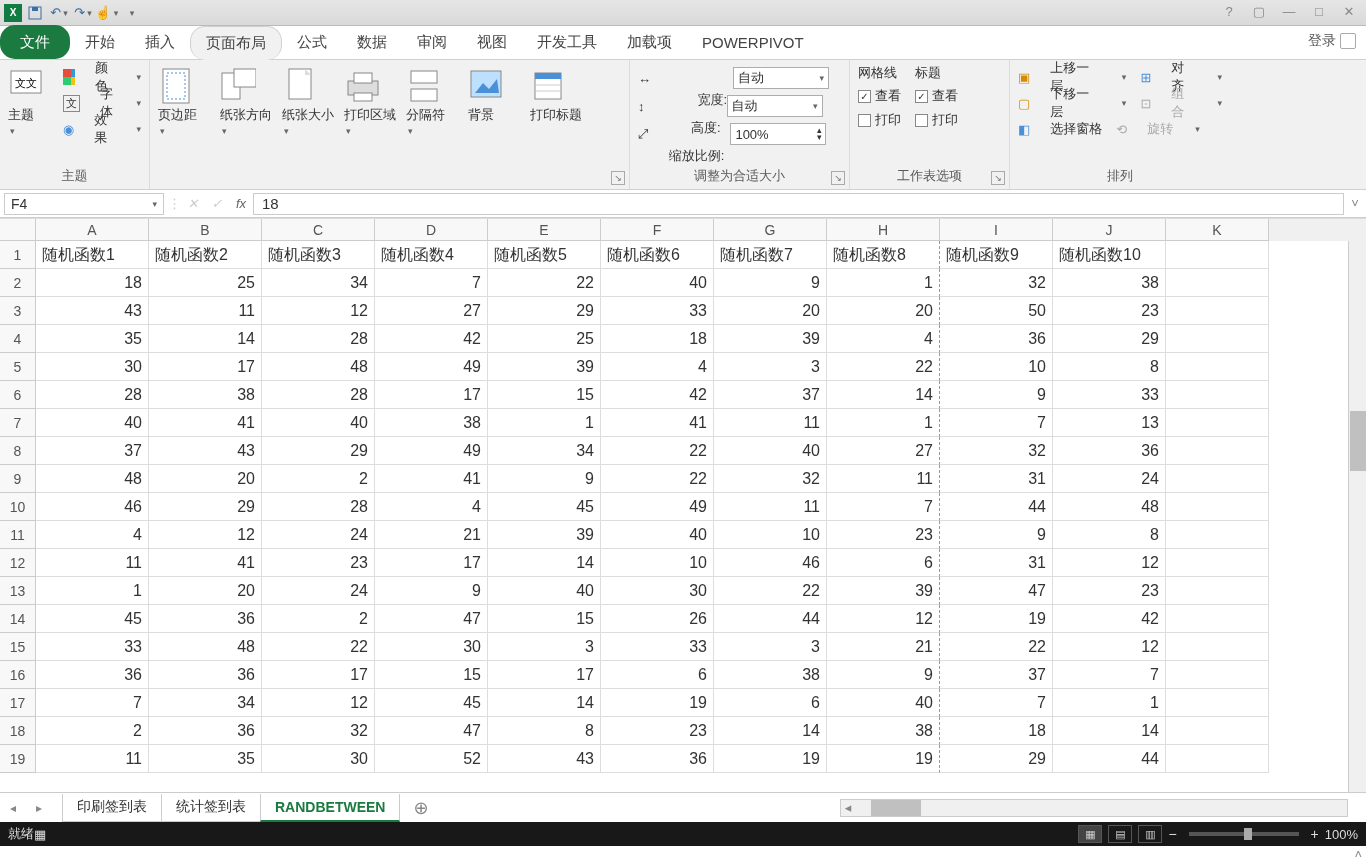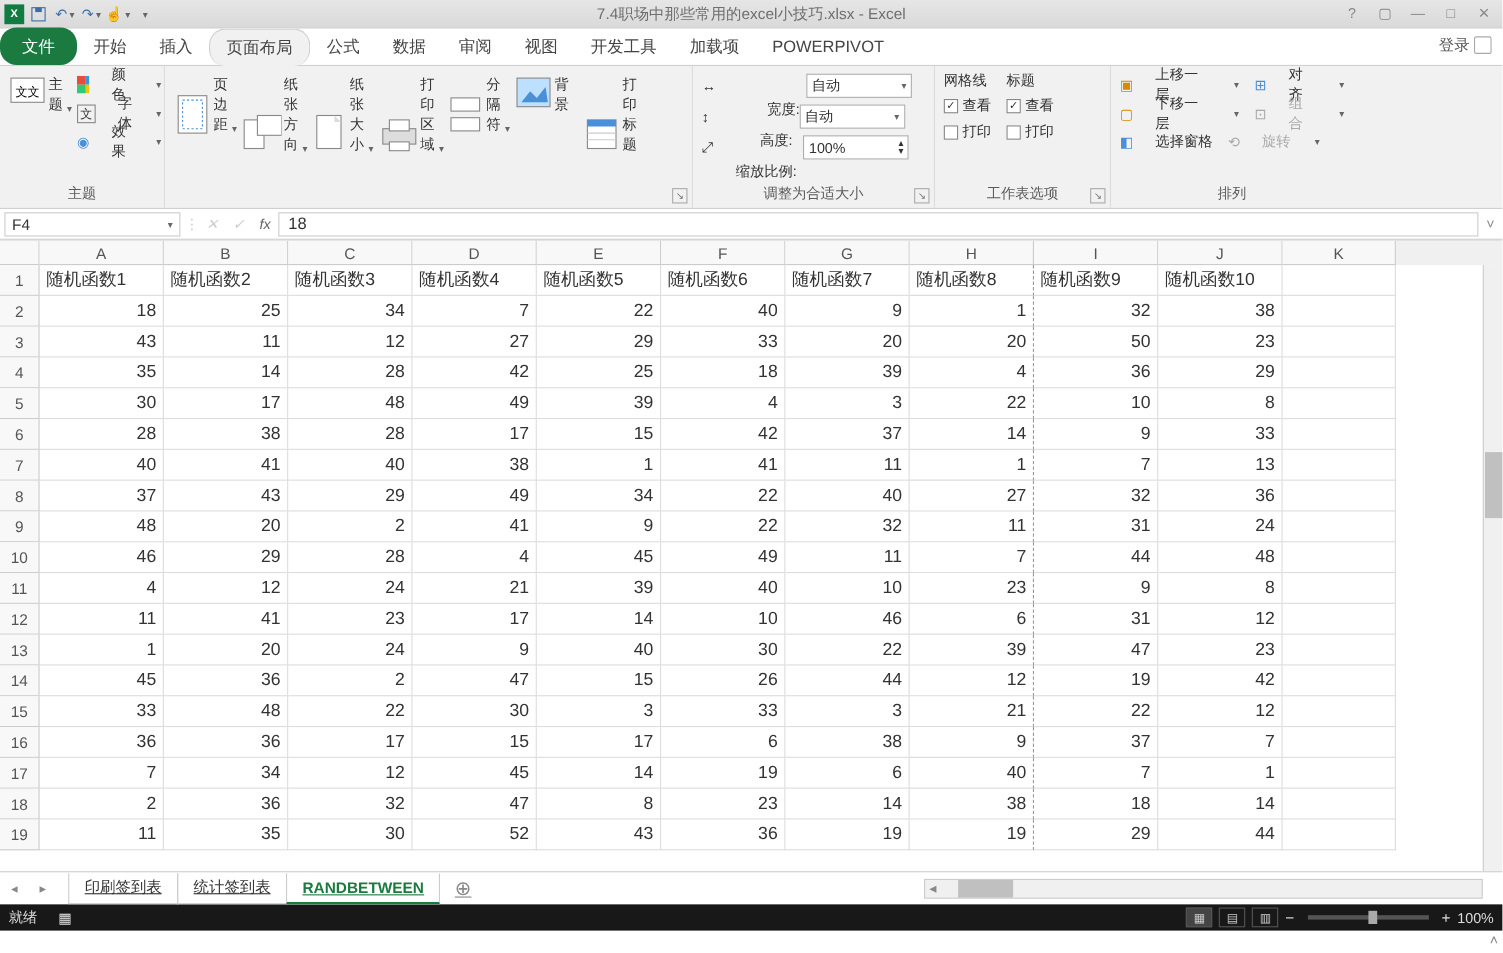--- a/index.html
+++ b/index.html
@@ -20,21 +20,21 @@
 .tab.file { background:#1a7a3f; color:#fff; padding:0 20px; }
 .tab.active { background:#f1f1f1; border:1px solid #d0d0d0; border-bottom:none; position:relative; top:1px; }
 .login { position:absolute; right:10px; top:6px; font-size:14px; color:#555; cursor:pointer; display:flex;align-items:center;gap:4px; }
 .login .avatar { width:16px;height:16px;border:1px solid #aaa;border-radius:2px; }
 
 
 .ribbon { height:130px; background:#f1f1f1; border-bottom:1px solid #d0d0d0; display:flex; }
 .group { border-right:1px solid #dcdcdc; padding:4px 8px 2px; display:flex; flex-direction:column; justify-content:space-between; position:relative; }
 .group-label { text-align:center; font-size:13px; color:#5a5a5a; padding:2px 0; }
 .group-body { flex:1; display:flex; align-items:flex-start; gap:6px; }
-.bigbtn { width:56px; display:flex; flex-direction:row; align-items:flex-end; gap:2px; cursor:pointer; padding-top:4px; font-size:13px; }
+.bigbtn { width:56px; display:flex; flex-direction:column; align-items:flex-start; gap:2px; cursor:pointer; padding-top:4px; font-size:13px; }
 .bigbtn .ico { width:36px; height:36px; display:flex;align-items:center;justify-content:center; }
 .smallrow { display:flex; align-items:center; gap:20px; height:26px; font-size:13px; cursor:pointer; }
 .dd { font-size:9px;color:#666;margin-left:2px; }
 .launch { position:absolute; right:4px; bottom:4px; width:14px;height:14px; border:1px solid #aaa; font-size:9px; display:flex;align-items:center;justify-content:center;color:#777;cursor:pointer; }
 .collapse { position:absolute; right:4px; bottom:4px; color:#888; font-size:13px; cursor:pointer; }
 
 
 .stf-row { display:flex; align-items:center; gap:6px; height:28px; font-size:13px; }
 .stf-row .lbl { width:70px; text-align:right; color:#333;margin-top:43px; }
 .stf-row .sel { width:96px; height:22px; border:1px solid #adadad; background:#fff; padding:0 4px; display:flex;align-items:center;justify-content:space-between; }
@@ -64,29 +64,29 @@
 .cell.num { text-align:right; }
 .colA{width:113px}.colB{width:113px}.colC{width:113px}.colD{width:113px}.colE{width:113px}.colF{width:113px}.colG{width:113px}.colH{width:113px}.colI{width:113px}.colJ{width:113px}.colK{width:103px}
 .pagebreak { border-right:1px dashed #999 !important; }
 
 .vscroll { position:absolute; right:0; top:22px; bottom:0; width:18px; background:#f0f0f0; border-left:1px solid #ccc; }
 .vthumb { position:absolute; top:170px; width:16px; left:1px; height:60px; background:#c0c0c0; }
 
 
 .sheettabs { height:30px; display:flex; align-items:center; border-top:1px solid #ccc; background:#fff; position:relative; }
 .stnav { width:26px; display:flex;align-items:center;justify-content:center;color:#888;cursor:pointer;font-size:12px; }
-.stab { padding:12px 14px; height:28px; display:flex;align-items:center; border:1px solid #ccc; border-top:none; margin-right:-1px; font-size:14px; cursor:pointer;text-decoration:underline; }
+.stab { padding:12px 14px; height:28px; display:flex;align-items:center; border:1px solid #ccc; border-top:none; margin-right:-1px; font-size:14px; cursor:pointer; }
 .stab.active { background:#fff; color:#1a7a3f; border-bottom:2px solid #1a7a3f; font-weight:bold; }
 .stab.add { border:none; font-size:18px; color:#888; }
 .hscroll { position:absolute; right:18px; left:840px; top:6px; height:18px; background:#f0f0f0; border:1px solid #ccc; display:flex; }
 .hthumb { width:50px; height:100%; background:#c0c0c0; margin-left:16px; }
 
 
 .status { height:24px; background:#181818; color:#ddd; display:flex; align-items:center; justify-content:space-between; padding:0 8px; font-size:13px; }
-.status .left { display:flex;align-items:center;gap:19px; }
+.status .left { display:flex;align-items:center;gap:0; }
 .status .right { display:flex;align-items:center;gap:6px; }
 .viewbtn { width:24px;height:18px;border:1px solid #555;display:flex;align-items:center;justify-content:center;font-size:11px;color:#ccc;cursor:pointer; }
 .viewbtn.active { background:#444; }
 .zoom-slider { width:110px; height:4px; background:#555; position:relative; margin:0 6px; }
 .zoom-thumb { position:absolute; left:50%; top:-4px; width:8px;height:12px;background:#aaa; }
 .zoombtn { cursor:pointer; font-size:14px; }
 
 svg { display:block; }
 </style>
 </head>
@@ -101,21 +101,20 @@
           <rect x="4" y="1" width="6" height="4" fill="#3b6ea5"></rect>
         </svg>
       </div>
   <div class="btn">↶<span class="dd">▾</span></div>
   <div class="btn">↷<span class="dd">▾</span></div>
   <div class="btn">☝<span class="dd">▾</span></div>
   <div class="btn">
         <span class="dd">▾</span>
       </div>
  </div>
- <div class="title-center">7.4职场中那些常用的excel小技巧.xlsx - Excel</div>
  <div class="title-right">
   <div class="wbtn">?</div>
   <div class="wbtn">▢</div>
   <div class="wbtn">—</div>
   <div class="wbtn">□</div>
   <div class="wbtn">✕</div>
  </div>
 </div>
 
 <div class="tabs">

